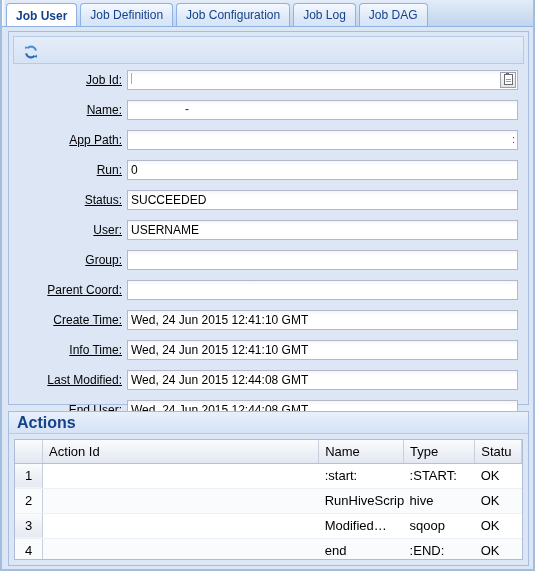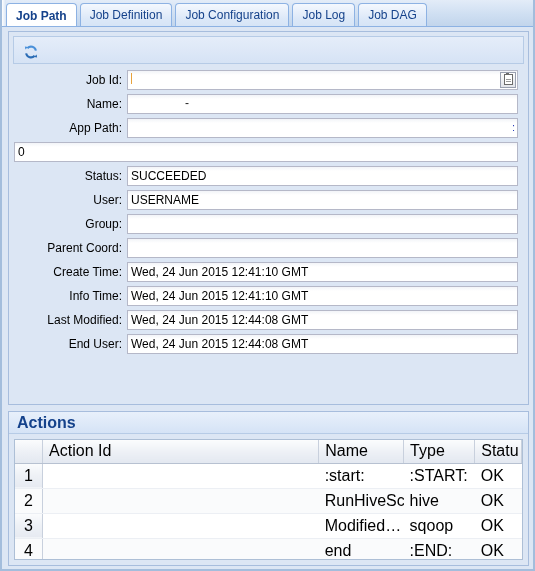--- a/index.html
+++ b/index.html
@@ -102,21 +102,22 @@
     position: absolute;
     left: 5px; right: 5px; top: 36px; bottom: 5px;
     background: #dce6f4;
     box-sizing: border-box;
   }
 
   .frow {
     display: flex;
     align-items: center;
     height: 24px;
-    margin-bottom: 0;
+    margin-bottom: 6px;
+    text-decoration: underline;
   }
   .flabel {
     width: 108px;
     text-align: right;
     padding-right: 5px;
     font-size: 12px;
     color: #000;
     white-space: nowrap;
     flex: 0 0 auto;
   }
@@ -218,21 +219,21 @@
     left: 5px; right: 5px; top: 27px; bottom: 5px;
     background: #ffffff;
     border: 1px solid #adbfd6;
     box-sizing: border-box;
     overflow: hidden;
   }
   table.grid {
     border-collapse: collapse;
     width: 100%;
     table-layout: fixed;
-    font-size: 16px;
+    font-size: 13px;
   }
   table.grid th {
     height: 23px;
     background: linear-gradient(to bottom,#fbfcfd 0%,#eef1f6 48%,#e3e8f0 100%);
     border-right: 1px solid #c8d0dd;
     border-bottom: 1px solid #b7c1d1;
     font-weight: normal;
     text-align: left;
     padding: 0 6px;
     color: #000;
@@ -261,21 +262,21 @@
   .col-actionid { width: 260px; }
   .col-name     { width: 80px; margin-left: 35px; }
   .col-type     { width: 67px; }
   .col-status   { width: 44px; }
 </style>
 </head>
 <body>
 
 <div class="app">
 
-  <div class="tabbar" id="tabbar"><div class="tab active">Job Path</div><div class="tab">Job Definition</div><div class="tab">Job Configuration</div><div class="tab">Job Log</div><div class="tab">Job DAG</div></div>
+  <div class="tabbar" id="tabbar"><div class="tab active">Job User</div><div class="tab">Job Definition</div><div class="tab">Job Configuration</div><div class="tab">Job Log</div><div class="tab">Job DAG</div></div>
 
   <div class="infopanel">
 
     <div class="toolbar">
       <span class="tbtn" title="Refresh">
         <svg width="16" height="16" viewBox="0 0 16 16">
           <path d="M3.1 9.4 A5 5 0 0 0 11.6 11.8" fill="none" stroke="#2b6cb5" stroke-width="2.1"></path>
           <path d="M12.9 6.6 A5 5 0 0 0 4.4 4.2" fill="none" stroke="#4a90d9" stroke-width="2.1"></path>
           <path d="M13.6 10.6 L11.0 12.9 L14.1 13.6 Z" fill="#2b6cb5"></path>
           <path d="M2.4 5.4 L5.0 3.1 L1.9 2.4 Z" fill="#4a90d9"></path>
@@ -290,20 +291,21 @@
         </div>
         <div class="frow">
           <div class="flabel">Name:</div>
           <div class="fieldwrap"><input type="text" class="field" readonly="" value="" style=""><span class="namedash">-</span></div>
         </div>
         <div class="frow">
           <div class="flabel">App Path:</div>
           <div class="fieldwrap"><input type="text" class="field" readonly="" value="" style=""><span class="overflowchar">:</span></div>
         </div>
         <div class="frow">
+          <div class="flabel">Run:</div>
           <div class="fieldwrap"><input type="text" class="field" readonly="" value="0" style=""></div>
         </div>
         <div class="frow">
           <div class="flabel">Status:</div>
           <div class="fieldwrap"><input type="text" class="field" readonly="" value="SUCCEEDED" style=""></div>
         </div>
         <div class="frow">
           <div class="flabel">User:</div>
           <div class="fieldwrap"><input type="text" class="field" readonly="" value="USERNAME" style=""></div>
         </div>

